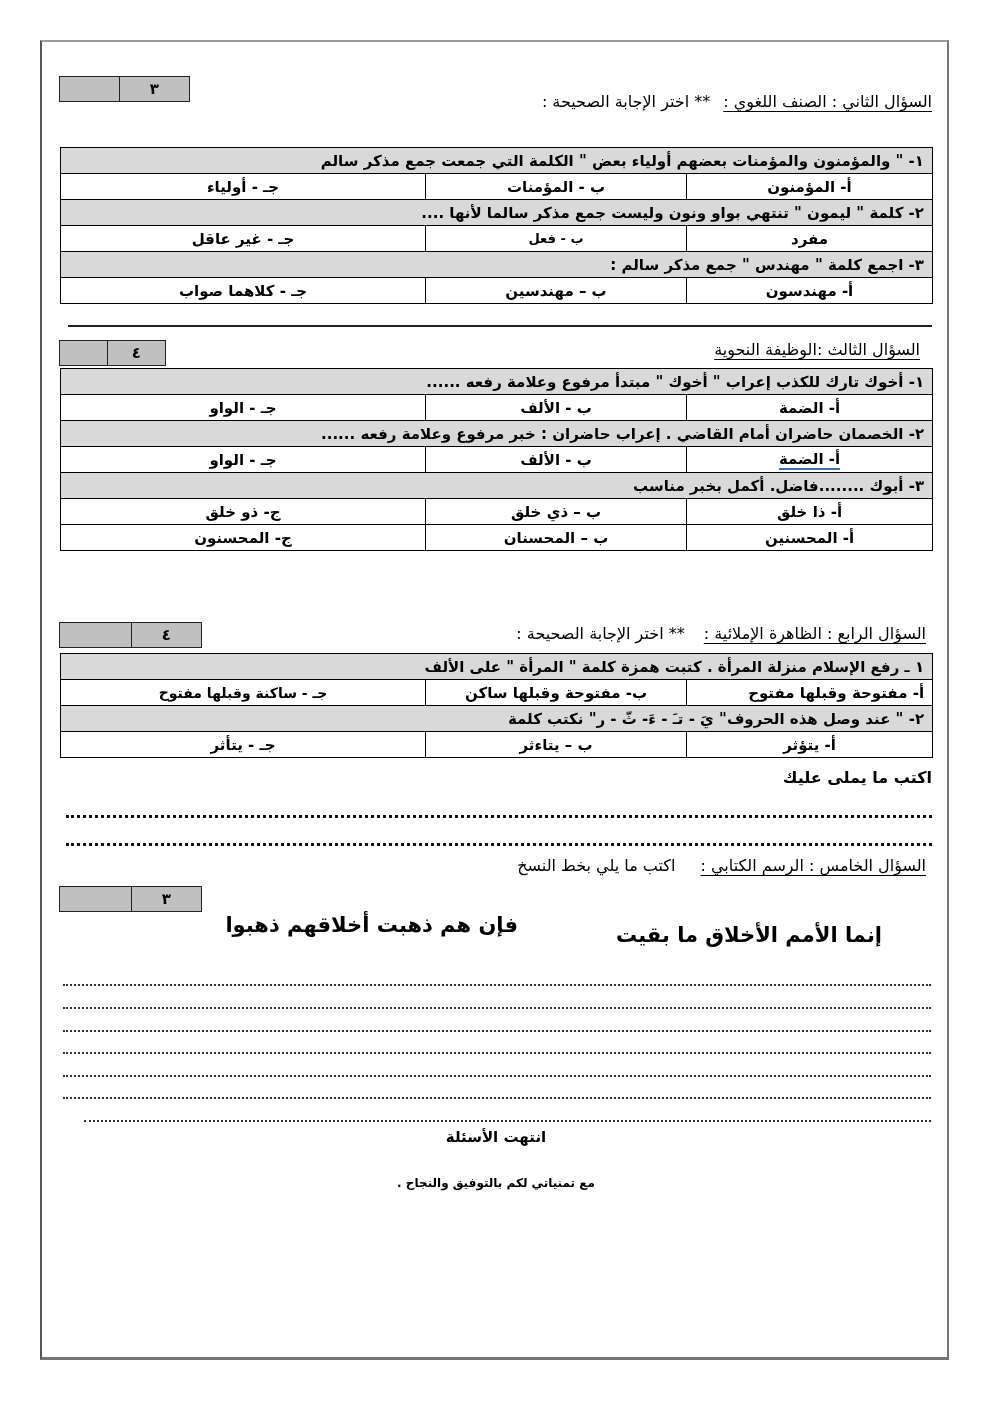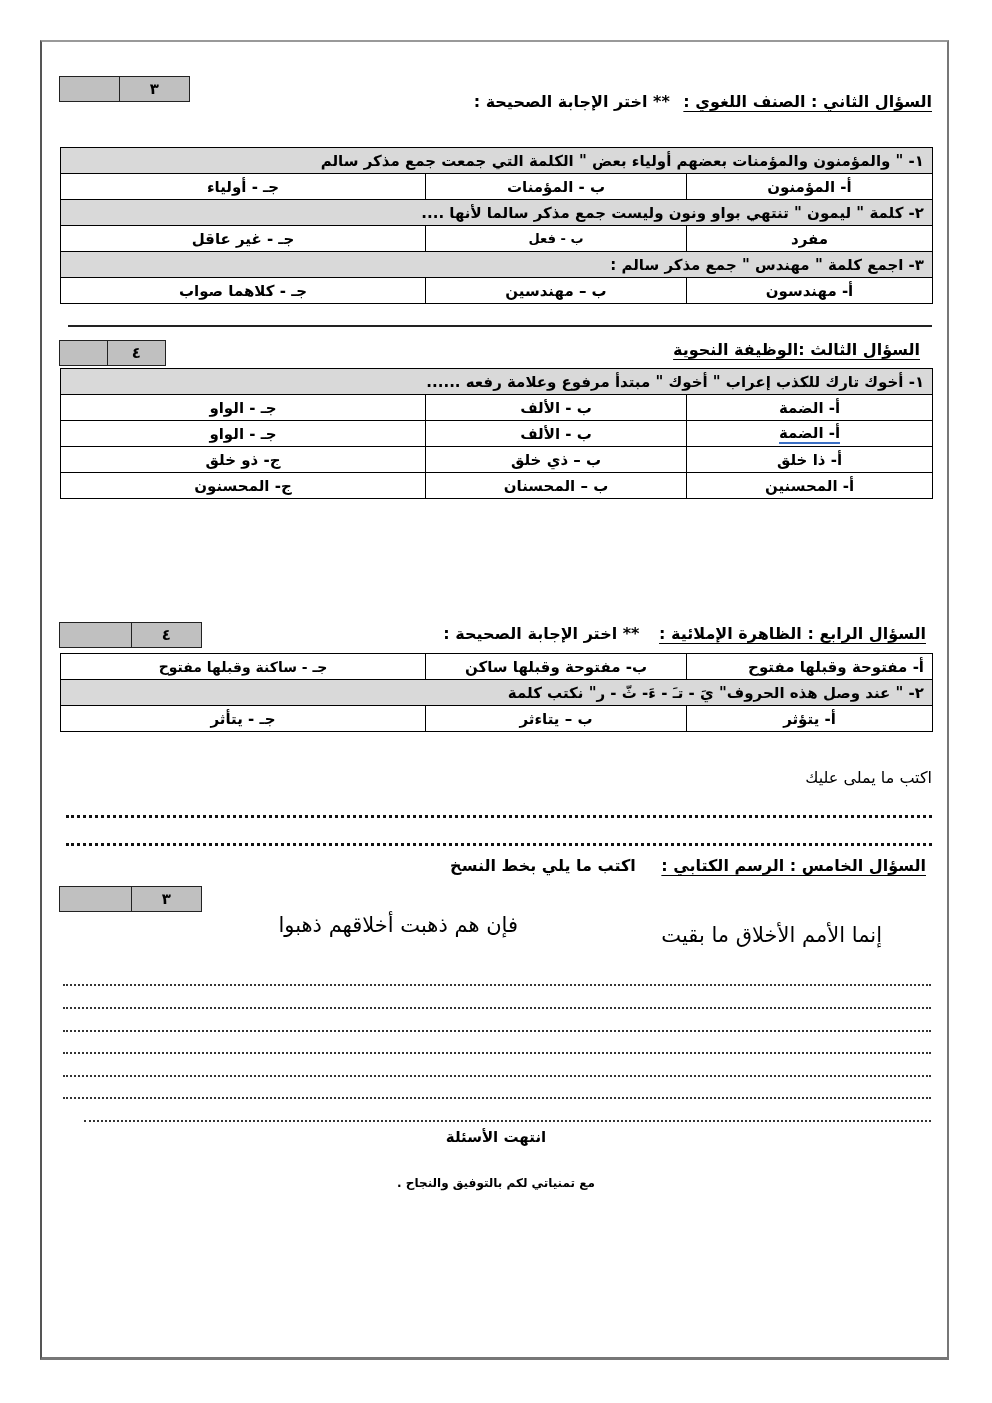--- a/index.html
+++ b/index.html
@@ -4,31 +4,31 @@
 <style>
   html, body { margin: 0; padding: 0; background: #ffffff; }
   body { width: 992px; height: 1403px; position: relative; overflow: hidden;
          font-family: "DejaVu Sans", "Liberation Sans", sans-serif; color: #000; }
   .page { position: absolute; left: 40px; top: 40px; width: 909px; height: 1320px;
           border-left: 2px solid #555; border-top: 2px solid #999; border-right: 2px solid #777;
           border-bottom: 3px solid #777; box-sizing: border-box; background: #fff; }
   .score { position: absolute; display: flex; height: 26px; border: 1px solid #222; background: #c0c0c0; box-sizing: border-box; }
   .score .cell { height: 100%; box-sizing: border-box; display: flex; align-items: center; justify-content: center; font-size: 15px; font-weight: bold; }
   .score .cell.blank { border-right: 1px solid #222; }
-  .heading { position: absolute; direction: rtl; font-size: 16px; font-weight: bold; white-space: nowrap; }
+  .heading { position: absolute; direction: rtl; font-size: 16px; font-weight: normal; white-space: nowrap; }
   .heading .u { text-decoration: underline; text-underline-offset: 4px; }
   table.q { position: absolute; left: 60px; width: 872px; border-collapse: collapse; direction: rtl; table-layout: fixed; }
   table.q td { border: 1px solid #000; height: 26px; padding: 0 8px; font-size: 15px; font-weight: bold; white-space: nowrap; box-sizing: border-box; }
   table.q tr.stem td { background: #d9d9d9; text-align: right; }
   table.q tr.opts td { background: #fff; text-align: center; }
   table.q col.c1 { width: 246px; } table.q col.c2 { width: 261px; } table.q col.c3 { width: 365px; }
   .rule { position: absolute; left: 68px; width: 864px; height: 0; border-top: 2px solid #222; }
   .dots { position: absolute; height: 0; border-top: 3px dotted #111; }
   .dots.thin { border-top: 2px dotted #333; }
-  .plain { position: absolute; direction: rtl; font-weight: normal; white-space: nowrap; }
+  .plain { position: absolute; direction: rtl; font-weight: bold; white-space: nowrap; }
   .cursor-mark { display: inline-block; border-bottom: 2px solid #3a6fc4; }
   .center { position: absolute; left: 0; width: 992px; text-align: center; direction: rtl; }
 </style>
 </head>
 <body>
 
 <div class="page"></div>
 
 <div class="score" style="left:59px; top:76px; width:131px;">
   <div class="cell blank" style="width:60px;"></div>
@@ -91,25 +91,31 @@
     </colgroup>
   <tbody>
       <tr class="stem">
         <td colspan="3">١- أخوك تارك للكذب        إعراب " أخوك " مبتدأ مرفوع وعلامة رفعه ......</td>
       </tr>
   <tr class="opts">
     <td>أ- الضمة</td>
     <td>ب - الألف</td>
     <td>جـ - الواو</td>
   </tr>
+  <tr class="stem">
+        <td colspan="3">٢- الخصمان حاضران أمام القاضي . إعراب حاضران : خبر مرفوع وعلامة رفعه ......</td>
+      </tr>
   <tr class="opts">
     <td><span class="cursor-mark">أ- الضمة</span></td>
     <td>ب - الألف</td>
     <td>جـ - الواو</td>
   </tr>
+  <tr class="stem">
+        <td colspan="3">٣- أبوك ........فاضل.     أكمل بخبر مناسب</td>
+      </tr>
   <tr class="opts">
     <td>أ- ذا خلق</td>
     <td>ب – ذي خلق</td>
     <td>ج- ذو خلق</td>
   </tr>
   <tr class="opts">
     <td>أ- المحسنين</td>
     <td>ب – المحسنان</td>
     <td>ج- المحسنون</td>
   </tr>
@@ -125,20 +131,23 @@
   <span style="margin-right:14px;">** اختر الإجابة الصحيحة :</span>
 </div>
 
 <table class="q" style="top:653px;">
   <colgroup>
       <col class="c1">
       <col class="c2">
       <col class="c3">
     </colgroup>
   <tbody>
+      <tr class="stem">
+        <td colspan="3">١ ـ رفع الإسلام منزلة المرأة .   كتبت همزة كلمة " المرأة " على الألف</td>
+      </tr>
   <tr class="opts">
     <td style="text-align:right;">أ- مفتوحة وقبلها مفتوح</td>
     <td>ب- مفتوحة وقبلها ساكن</td>
     <td style="font-size:14px;margin-left:29px;">جـ - ساكنة وقبلها مفتوح</td>
   </tr>
   <tr class="stem">
         <td colspan="3">٢- " عند وصل هذه الحروف" يَ  - تـَ  - ءَ- ثّ - ر"  نكتب كلمة</td>
       </tr>
   <tr class="opts">
     <td>أ- يتؤثر</td>

